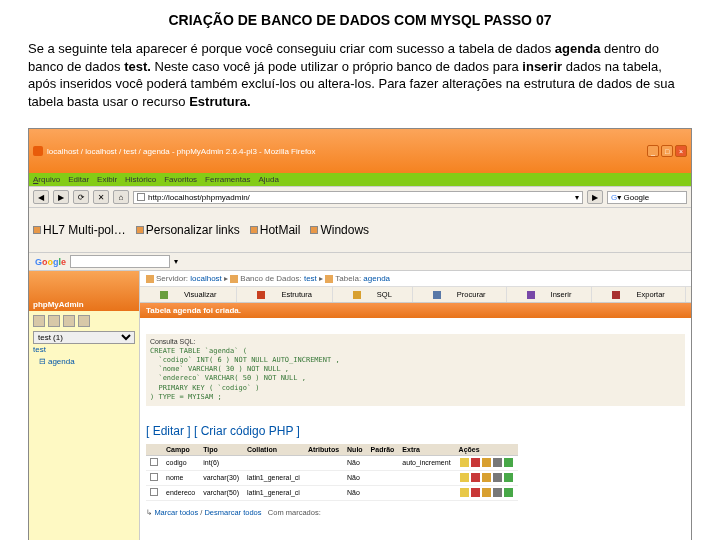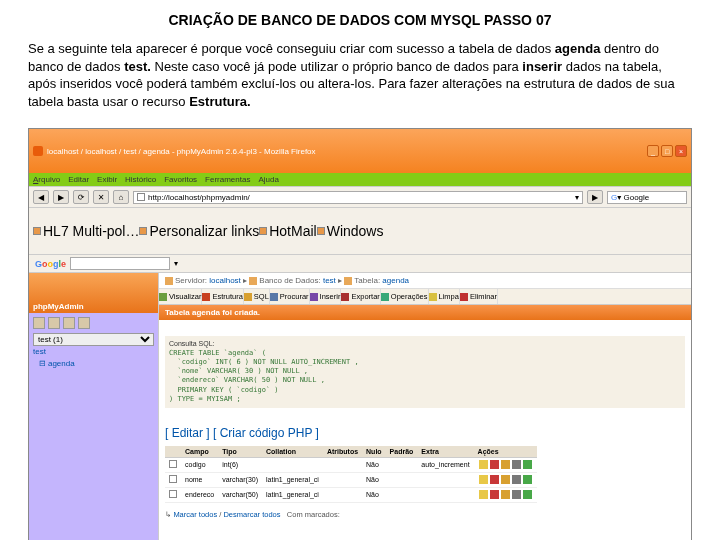--- a/index.html
+++ b/index.html
@@ -12,42 +12,42 @@
 .titlebar .ico{width:10px;height:10px;background:#e85c0a;border-radius:2px}
 .winbtns{margin-left:auto;display:flex;gap:2px}
 .winbtns span{width:12px;height:12px;background:#f7a050;border:1px solid #c85a10;border-radius:2px;display:flex;align-items:center;justify-content:center;font-size:7px;color:#fff;line-height:1}
 .menubar{background:#84cc16;padding:2px 4px;display:flex;gap:8px;font-size:8px;color:#333;border-bottom:1px solid #ccc}
 .menubar span u{text-decoration:underline}
 .urlbar{background:#f4f0e8;padding:3px 4px;display:flex;align-items:center;gap:4px;border-bottom:1px solid #ccc}
 .navbtn{width:16px;height:14px;background:#e8e4dc;border:1px solid #aaa;border-radius:2px;display:flex;align-items:center;justify-content:center;font-size:8px}
 .urlinput{flex:1;background:#fff;border:1px solid #aaa;padding:1px 3px;font-size:8px;display:flex;align-items:center;gap:3px}
 .urlinput .pg{width:8px;height:8px;background:#fff;border:1px solid #888}
 .searchbox{width:80px;background:#fff;border:1px solid #aaa;padding:1px 3px;font-size:8px}
-.bmbar{background:#f4f0e8;padding:15px 4px;display:flex;font-size:14px;border-bottom:1px solid #ccc}
+.bmbar{background:#f4f0e8;padding:15px 4px;display:flex;gap:10px;font-size:12px;border-bottom:1px solid #ccc}
 .bmbar span{display:flex;align-items:center;gap:2px}
 .bmbar .sq{width:8px;height:8px;background:#e89848;border:1px solid #888}
 .gbar{background:#f4f0e8;padding:2px 6px;display:flex;align-items:center;gap:4px;border-bottom:1px solid #ccc}
 .gbar .glogo{font-weight:bold;font-size:9px}
 .gbar .glogo .b{color:#4285f4}.gbar .glogo .r{color:#ea4335}.gbar .glogo .y{color:#fbbc05}.gbar .glogo .g{color:#34a853}
 .gbar input{width:100px;border:1px solid #aaa;font-size:8px;padding:1px}
 .mainrow{display:flex;min-height:270px}
-.sidebar{width:130px;background:#c4b5fd;border-right:1px solid #ccc}
+.sidebar{width:111px;background:#fef9c3;border-right:1px solid #ccc}
 .sidehdr{background:linear-gradient(#f9a556,#e8731a);height:40px;display:flex;align-items:flex-end;padding:2px 4px}
 .sidehdr span{color:#fff;font-size:8px;font-weight:bold}
 .sidebody{padding:4px}
 .sidebody .icorow{display:flex;gap:3px;margin-bottom:4px}
 .sidebody .icorow span{width:12px;height:12px;background:#d8c8a8;border:1px solid #999}
 .sidebody select{width:100%;font-size:8px;border:1px solid #999;margin-bottom:0}
 .sidebody .tree{font-size:8px;color:#0055aa;line-height:1.5}
 .content{flex:1;background:#fff;overflow:hidden}
 .crumb{background:#fff;padding:3px 6px;font-size:8px;border-bottom:1px solid #ddd;color:#666}
 .crumb a{color:#0055aa;text-decoration:none}
 .crumb .ico{display:inline-block;width:8px;height:8px;background:#e8a858;margin-right:2px;vertical-align:middle}
 .tabs{display:flex;background:#f5f0e5;border-bottom:1px solid #ccc;font-size:7.5px}
-.tabs .tab{padding:3px 0;display:flex;align-items:center;gap:2px;border-right:1px solid #ddd}
+.tabs .tab{padding:3px 20px;display:flex;align-items:center;gap:16px;border-right:1px solid #ddd}
 .tabs .tab .ti{width:8px;height:8px}
 .ti.v{background:#6a9e3e}.ti.e{background:#c84020}.ti.s{background:#d8a030}.ti.p{background:#5878a8}.ti.i{background:#7848a8}.ti.x{background:#a83030}.ti.o{background:#38a878}.ti.l{background:#d8c040}.ti.d{background:#c03030}
 .banner{background:linear-gradient(#f8944a,#e8731a);color:#fff;padding:3px 6px;font-size:8px;font-weight:bold}
 .sqlbox{background:#f5f0e5;margin:16px 6px;padding:4px;font-size:7px}
 .sqlbox .lbl{color:#333;margin-bottom:2px}
 .sqlbox .code{color:#387838;font-family:monospace;line-height:1.3;white-space:pre}
 .editlink{font-size:12px;color:#0055aa;padding:2px 6px}
 .tbl{margin:4px 6px;font-size:7px;border-collapse:collapse}
 .tbl th{background:#e8e0d0;padding:2px 4px;text-align:left;font-weight:bold;border-bottom:1px solid #ccc}
 .tbl td{padding:2px 4px;border-bottom:1px solid #eee}

